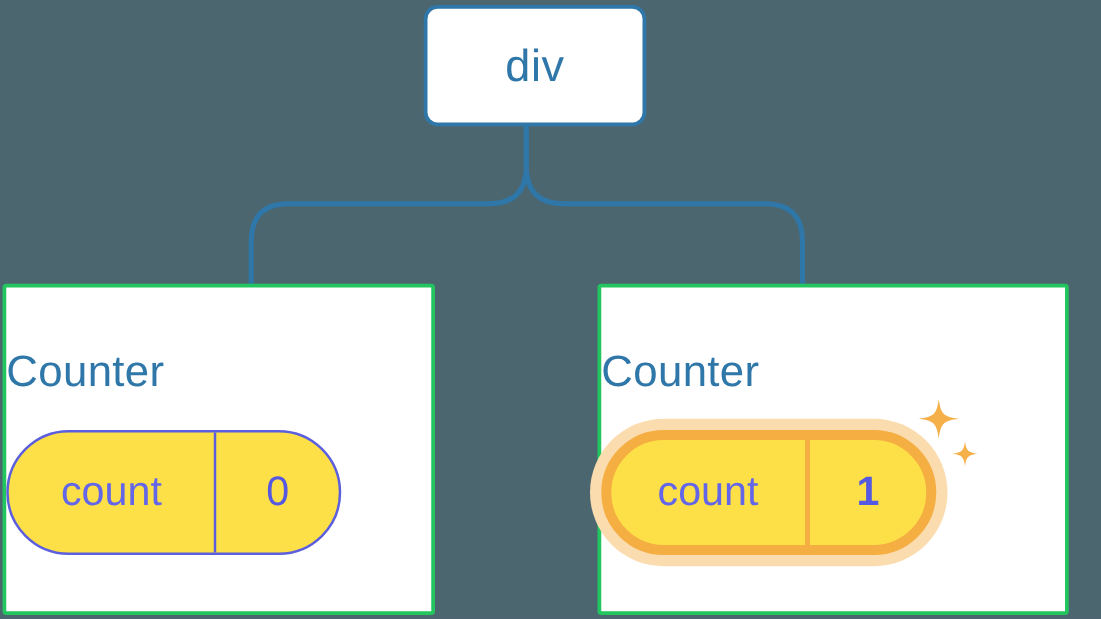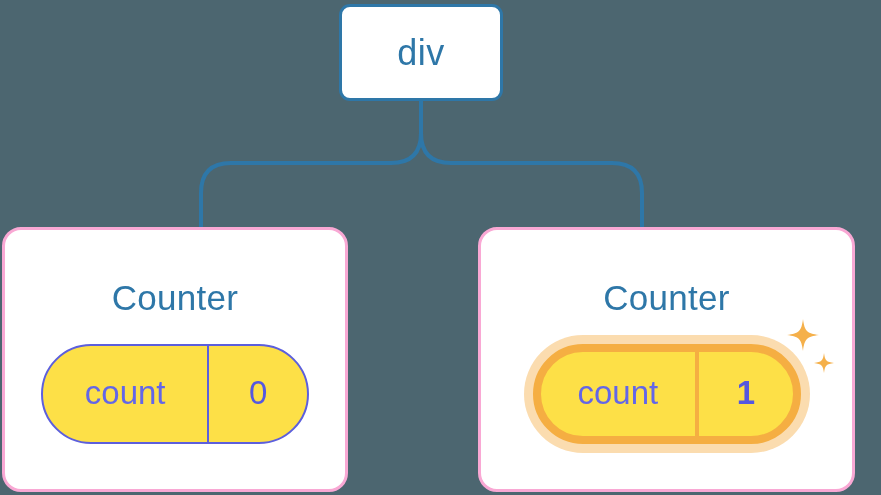--- a/index.html
+++ b/index.html
@@ -24,47 +24,47 @@
     width: 881px;
     height: 495px;
     pointer-events: none;
   }
 
   
   .node-root {
     position: absolute;
     left: 339px;
     top: 4px;
-    width: 164px;
+    width: 178px;
     height: 97px;
     background: #ffffff;
     border: 3px solid #2e77a8;
     border-radius: 11px;
     box-sizing: border-box;
     display: flex;
     align-items: center;
     justify-content: center;
   }
   .node-root-label {
     color: #2e77a8;
     font-size: 36px;
     letter-spacing: 0.5px;
     line-height: 1;
   }
 
   
   .card {
     position: absolute;
     background: #ffffff;
-    border: 3px solid #f9a8d4;
-    border-radius: 19px;
+    border: 3px solid #22c55e;
+    border-radius: 3px;
     box-sizing: border-box;
     display: flex;
     flex-direction: column;
-    align-items: center;
+    align-items: flex-start;
   }
   .card-left  { left: 2px;   top: 227px; width: 346px; height: 265px; }
   .card-right { left: 478px; top: 227px; width: 377px; height: 265px; }
 
   .card-title {
     color: #2e77a8;
     font-size: 35px;
     line-height: 1;
     margin-top: 50px;
     letter-spacing: 0.3px;

